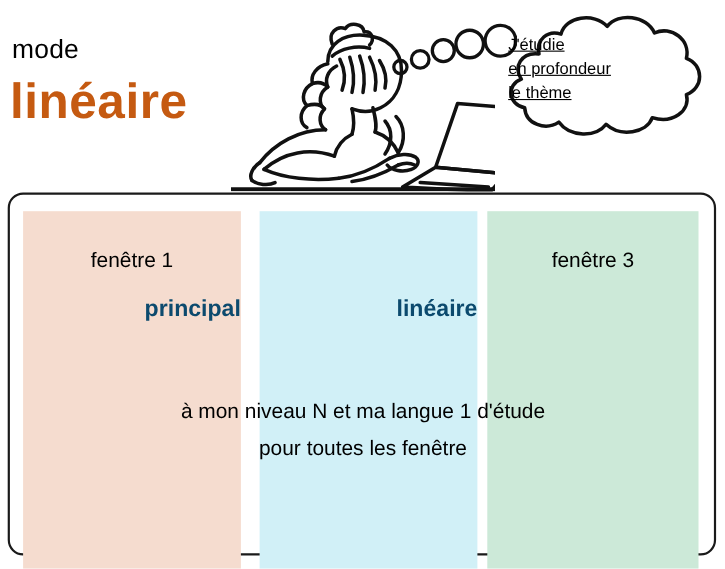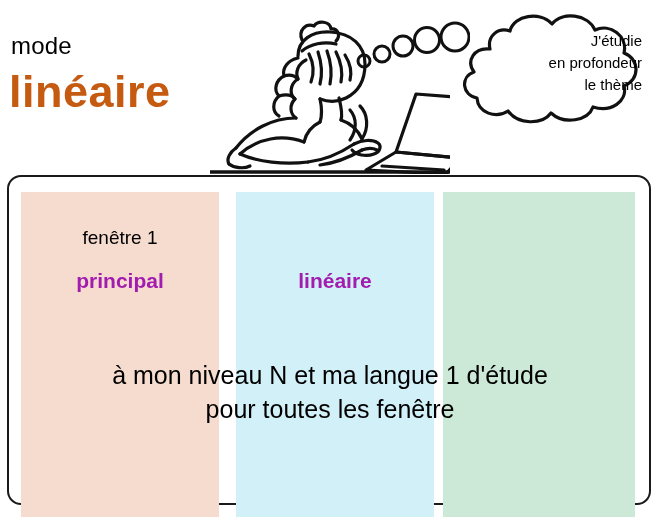--- a/index.html
+++ b/index.html
@@ -63,24 +63,25 @@
     left: 448px;
     top: 3px;
     width: 208px;
     height: 128px;
   }
   #bubble-text {
     position: absolute;
     left: 462px;
     top: 30px;
     width: 180px;
-    text-align: right;
+    text-align: left;
     font-size: 15px;
     line-height: 22px;
     color: #000000;
+    text-decoration: underline;
   }
   #bubble-text .line { display: block; }
 
   
   #frame {
     position: absolute;
     left: 7px;
     top: 175px;
     width: 644px;
     height: 330px;
@@ -109,35 +110,35 @@
     text-align: center;
     font-size: 19px;
     line-height: 24px;
     color: #000000;
   }
   .col-value {
     position: absolute;
     left: 0;
     right: 0;
     top: 76px;
-    text-align: center;
+    text-align: right;
     font-size: 21px;
     line-height: 26px;
     font-weight: bold;
-    color: #a21caf;
+    color: #0c4a6e;
   }
 
   
   #footer-note {
     position: absolute;
     left: 60px;
     top: 358px;
     width: 540px;
     text-align: center;
-    font-size: 25px;
+    font-size: 19px;
     line-height: 34px;
     color: #000000;
   }
   #footer-note .line { display: block; }
 </style>
 </head>
 <body>
 
 <div id="canvas">
 
@@ -235,20 +236,21 @@
   <div class="column" id="column-0">
     <div class="col-title">fenêtre 1</div>
     <div class="col-value">principal</div>
   </div>
 
   <div class="column" id="column-1">
     <div class="col-value">linéaire</div>
   </div>
 
   <div class="column" id="column-2">
+    <div class="col-title">fenêtre 3</div>
   </div>
 
   <div id="footer-note">
     <span class="line">à mon niveau N et ma langue 1 d'étude</span>
     <span class="line">pour toutes les fenêtre</span>
   </div>
 
 </div>
 
 </body></html>

